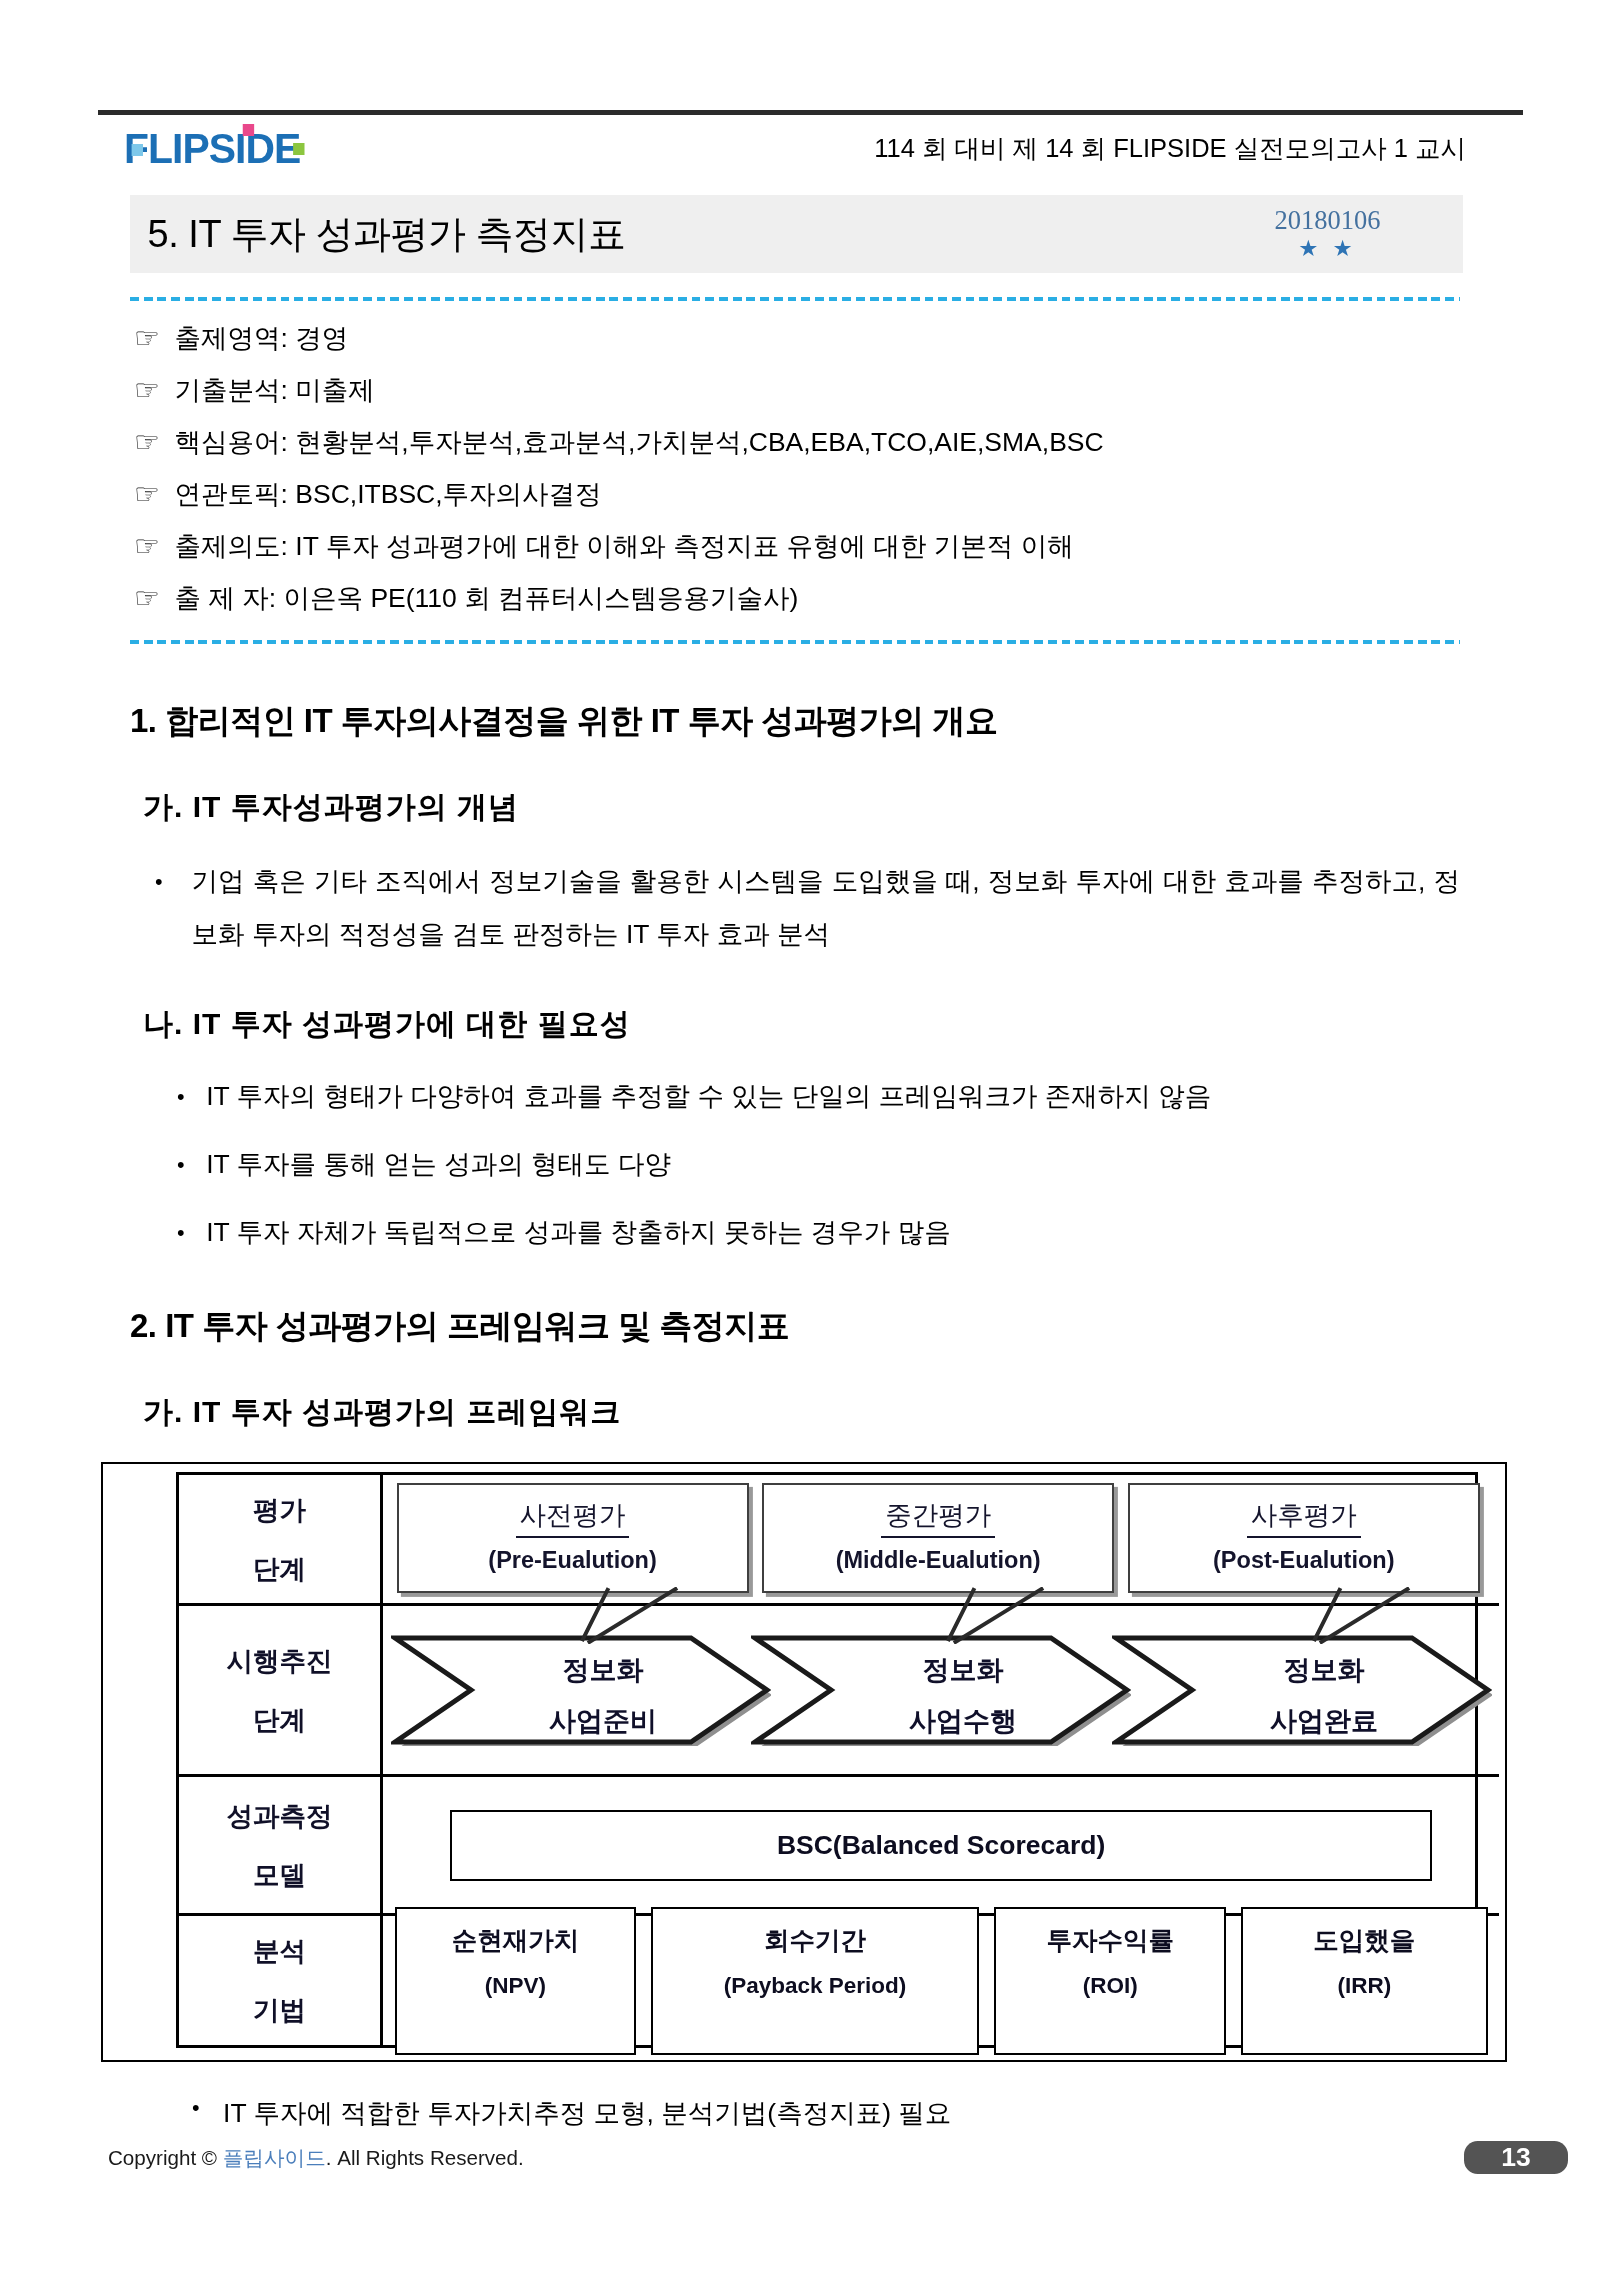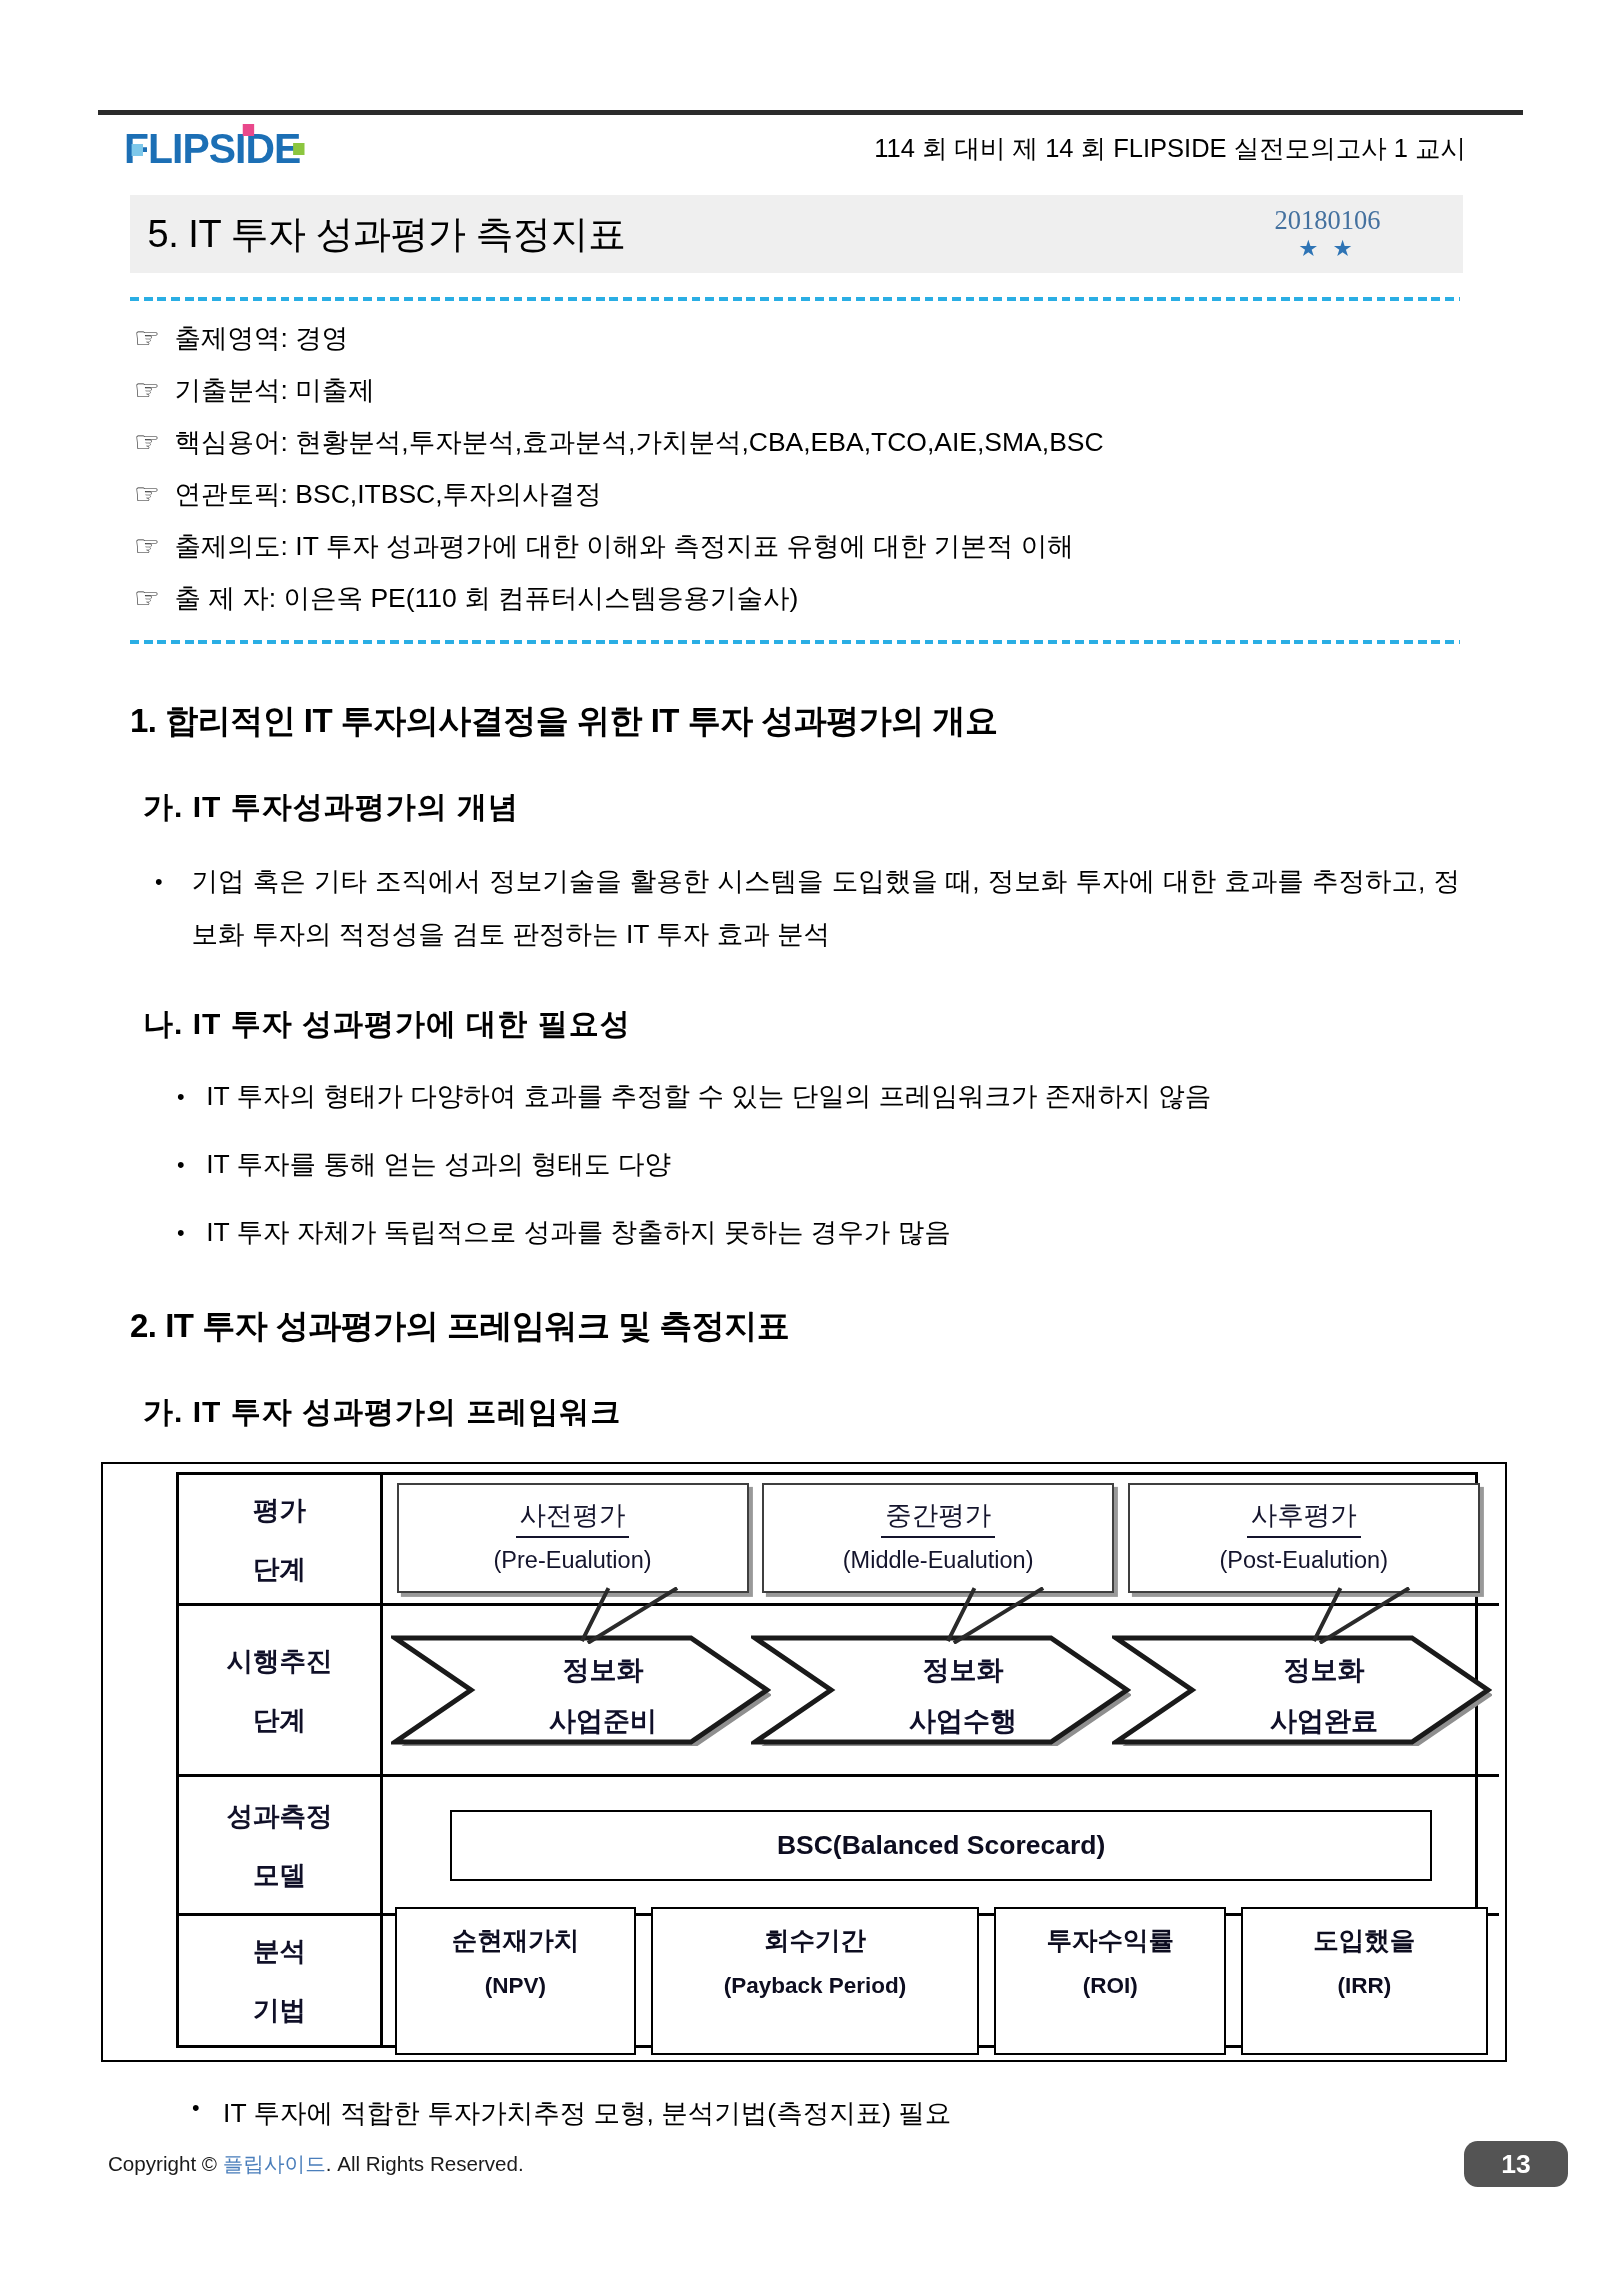--- a/index.html
+++ b/index.html
@@ -52,21 +52,21 @@
               justify-content:center; gap:23px; font-size:26.5px; font-weight:bold; color:#101028; }
   .rb { border-bottom:3.9px solid #000; }
   .dg-content { position:relative; }
   .r1 { height:131px; } .r2 { height:171px; } .r3 { height:139px; } .r4 { height:129px; }
 
   .dg-r1 { display:flex; gap:13.7px; padding:7.8px 19.6px 0 13.7px; align-items:flex-start; }
   .eval-box { flex:1 1 0; height:110px; border:2.9px solid #3f3f3f; box-shadow:3.9px 3.9px 0 #999;
               background:#fff; position:relative; text-align:center; padding-top:11.8px; z-index:2; }
   .eval-title { display:inline-block; font-size:26.5px; font-weight:normal; color:#14142c;
                 border-bottom:2.9px solid #14142c; padding:0 3.9px 2.9px; }
-  .eval-sub { font-size:23.5px; font-weight:normal; color:#14142c; margin-top:8.8px; }
+  .eval-sub { font-size:23.5px; font-weight:bold; color:#14142c; margin-top:8.8px; }
   .tail { position:absolute; bottom:-53px; left:52%; width:108px; height:57px; z-index:3; }
 
   .dg-r2 { display:flex; align-items:center; padding:6.9px 7.8px; }
   .arrow-svg { flex:1 1 0; height:112px; margin-right:-19.6px; min-width:0; }
   .arrow-svg:last-child { margin-right:0; }
 
   .dg-r3 { display:flex; align-items:center; justify-content:center; }
   .bsc-box { width:88%; height:71px; border:2.9px solid #000; display:flex; align-items:center;
              justify-content:center; font-size:26.5px; font-weight:bold; color:#0d0d20; }
 
@@ -77,21 +77,21 @@
   .an-sub { font-size:22.5px; font-weight:bold; color:#0d0d20; margin-top:14.7px; }
 
   .note-bullet { margin:33px 63px 0 94px; display:flex; gap:23.5px; font-size:26.5px; }
   .note-bullet .bullet-marker { font-size:21.6px; }
 
   
   .footer { position:absolute; left:108px; right:53px; top:2141px;
             display:flex; justify-content:space-between; align-items:center; }
   .copyright { font-size:20.6px; color:#1a1a1a; }
   .brand { color:#4a7ebb; }
-  .page-badge { width:104px; height:46px; background:#545454; border-radius:13.7px; color:#fff;
+  .page-badge { width:104px; height:33px; background:#545454; border-radius:13.7px; color:#fff;
                 font-size:26.5px; font-weight:bold; display:flex; align-items:center; justify-content:center; }
 </style>
 </head>
 <body>
 
 <div class="page">
 
   <div class="top-rule"></div>
 
   <div class="header-row">

